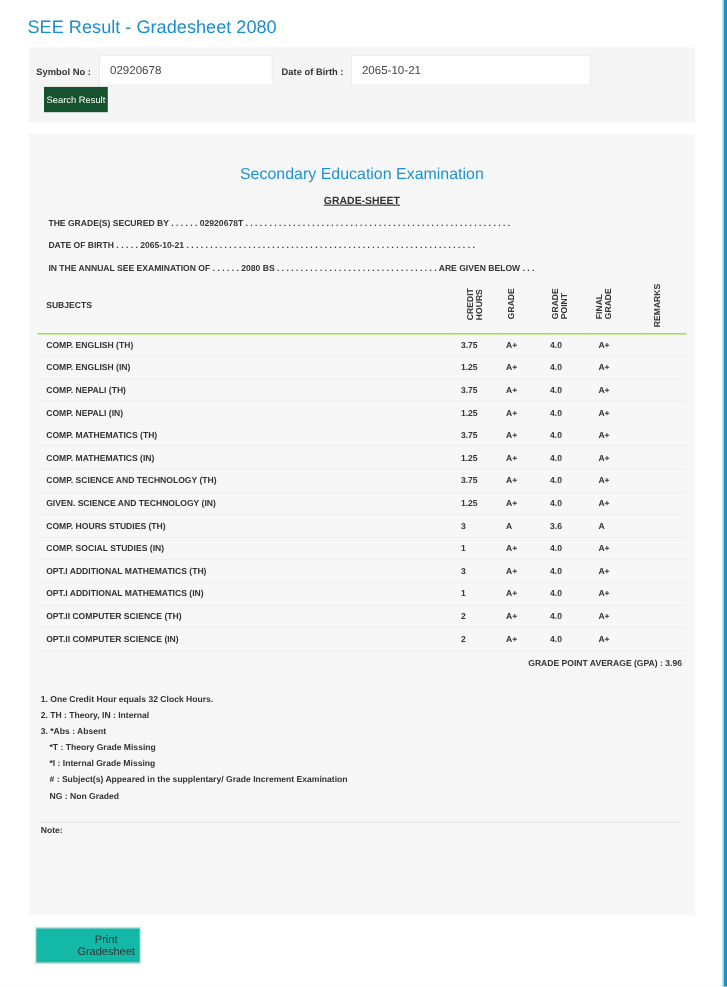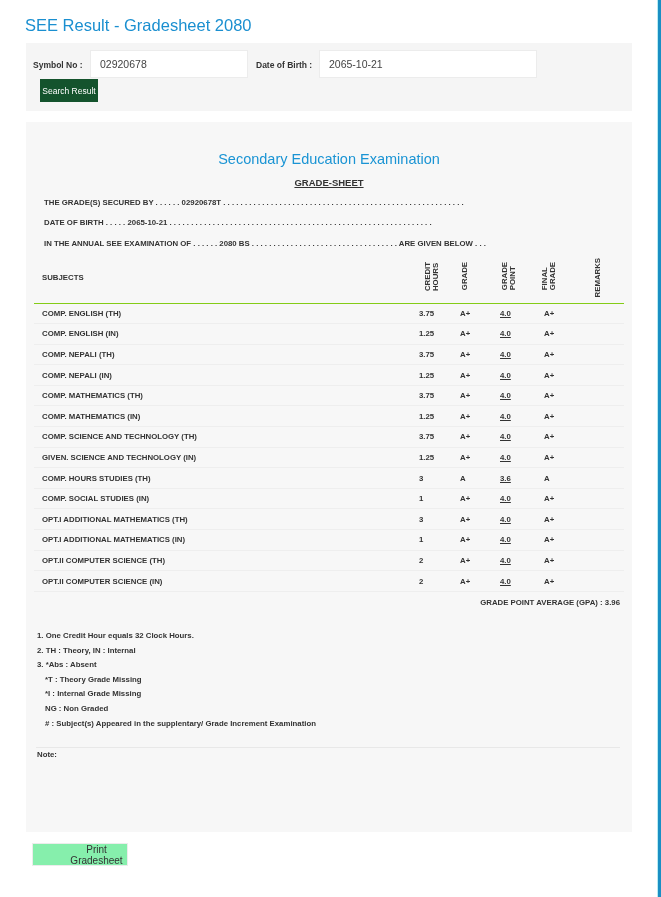--- a/index.html
+++ b/index.html
@@ -69,43 +69,43 @@
       font-size: 7.8px; font-weight: bold; line-height: 8px; text-align: left;
       white-space: pre;
     }
     th.c1 { width: 44px; text-align: left; padding-left: 12px; }
     th.c2 { width: 40px; text-align: left; padding-left: 5px; }
     th.c3 { width: 40px; text-align: left; padding-left: 5px; }
     th.c4 { width: 46px; text-align: left; padding-left: 5px; }
     th.c5 { text-align: left; padding-left: 12px; vertical-align: top; padding-top: 6px; }
     td.c1 { padding-left: 7px; }
     td.c2 { padding-left: 4px; }
-    td.c3 { padding-left: 4px; text-decoration: underline; }
+    td.c3 { padding-left: 4px; }
     td.c4 { padding-left: 8px; }
     .gpa {
       position: absolute; right: 12px; top: 476px; font-size: 7.8px;
       font-weight: bold; color: #333;
     }
     .legend { position: absolute; left: 11px; top: 509px; }
     .legend div {
       font-size: 7.8px; font-weight: bold; color: #333; height: 14.6px; white-space: nowrap;
     }
     .legend div.ind { padding-left: 8px; }
     .divider {
       position: absolute; left: 10px; top: 625px; width: 584px; height: 1px;
       background: #e8e8e8;
     }
     .note-h { position: absolute; left: 11px; top: 628px; font-size: 7.8px; font-weight: bold; color: #333; }
     .note-t {
       position: absolute; left: 11px; top: 642px; width: 570px;
       font-size: 7.8px; font-weight: bold; color: #333; line-height: 14px;
     }
     .print-btn {
-      position: absolute; left: 32px; top: 843px; width: 96px; height: 23px;
-      background: #86efac; border: 1px solid #ececec; font-size: 10px; color: #333;
+      position: absolute; left: 32px; top: 843px; width: 96px; height: 33px;
+      background: #14b8a6; border: 1px solid #ececec; font-size: 10px; color: #333;
       display: flex; align-items: center; justify-content: center;
       font-family: "Liberation Sans", sans-serif;
       padding-left: 33px;
     }
   </style>
 </head>
 <body>
 
 <div class="right-bar"></div>
 
@@ -259,21 +259,21 @@
   </div>
 
   <div class="gpa">GRADE POINT AVERAGE (GPA) : 3.96</div>
 
   <div class="legend">
     <div>1. One Credit Hour equals 32 Clock Hours.</div>
     <div>2. TH : Theory, IN : Internal</div>
     <div>3. *Abs : Absent</div>
     <div class="ind">*T : Theory Grade Missing</div>
     <div class="ind">*I : Internal Grade Missing</div>
+    <div class="ind"># : Subject(s) Appeared in the supplentary/ Grade Increment Examination</div>
     <div class="ind">NG : Non Graded</div>
-    <div class="ind"># : Subject(s) Appeared in the supplentary/ Grade Increment Examination</div>
   </div>
 
   <div class="divider"></div>
   <div class="note-h">Note:</div>
 </div>
 
 <button class="print-btn">Print Gradesheet</button>
 
 </body></html>

